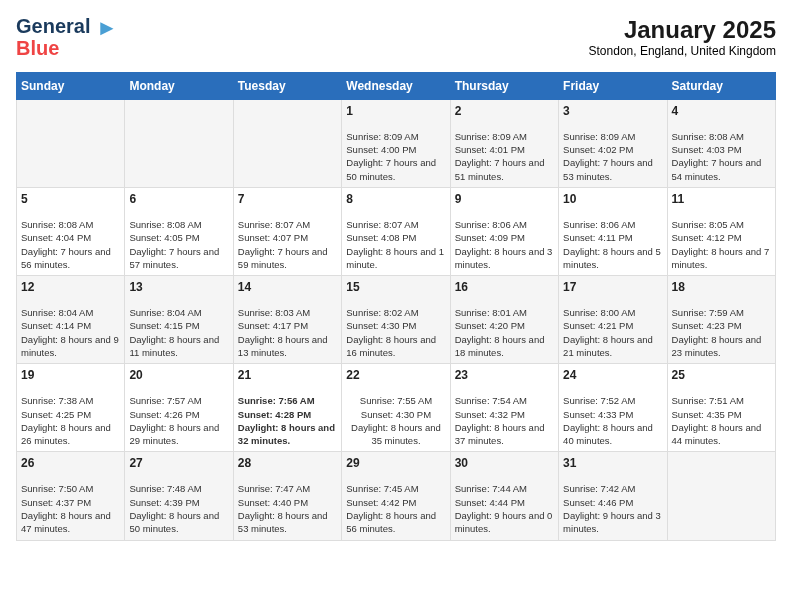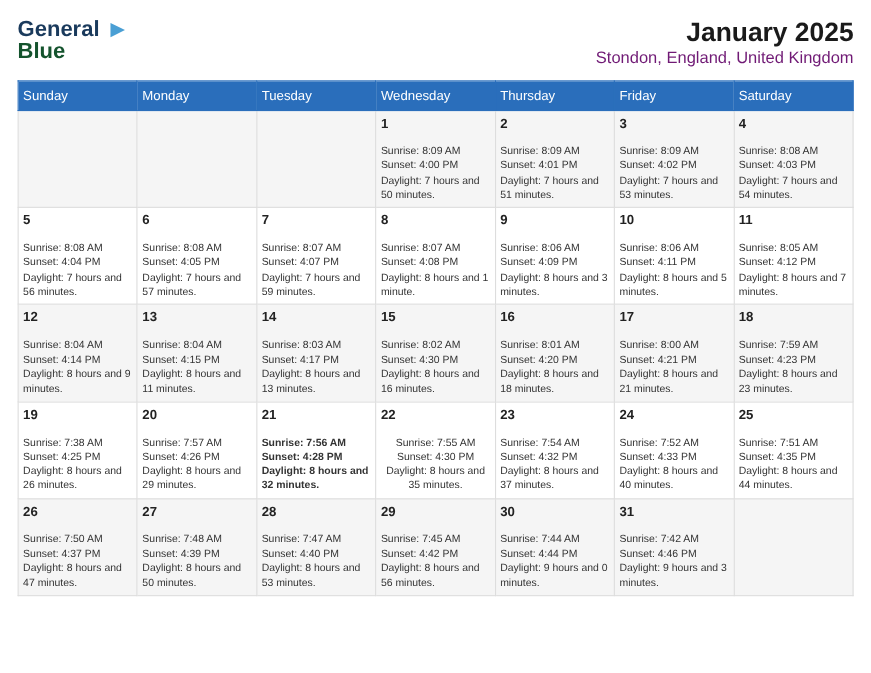--- a/index.html
+++ b/index.html
@@ -23,35 +23,35 @@
     }
     .title-area {
       text-align: right;
     }
     .cal-title {
       font-size: 24px;
       font-weight: bold;
       color: #1a1a1a;
     }
     .cal-subtitle {
-      font-size: 15px;
-      color: #701a75;
+      font-size: 12px;
+      color: #000000;
     }
     table {
       width: 100%;
       border-collapse: collapse;
       table-layout: fixed;
     }
     thead tr {
       background-color: #2a6ebb;
     }
     thead th {
       color: #fff;
       font-size: 12px;
-      font-weight: normal;
+      font-weight: bold;
       padding: 6px 4px;
       text-align: left;
       border: 1px solid #2a6ebb;
     }
     tbody tr {
       background: #fff;
     }
     tbody tr:nth-child(odd) {
       background: #f5f5f5;
     }
@@ -80,21 +80,21 @@
 <body>
 
 <div class="header-area">
   <div class="logo">
     <div style="display:flex;align-items:center;gap:2px;">
       <div style="font-size:20px;font-weight:bold;color:#1a3a5c;line-height:1;">
         <span style="color:#1a3a5c;">General</span>
         <span style="color:#4a9fd4;font-size:22px;vertical-align:middle;">►</span>
       </div>
     </div>
-    <div style="font-size:20px;font-weight:bold;color:#14532d;margin-top:-2px;">Blue</div>
+    <div style="font-size:20px;font-weight:bold;color:#ef4444;margin-top:-2px;">Blue</div>
   </div>
   <div class="title-area">
     <div class="cal-title">January 2025</div>
     <div class="cal-subtitle">Stondon, England, United Kingdom</div>
   </div>
 </div>
 
 <table>
   <thead>
     <tr>

